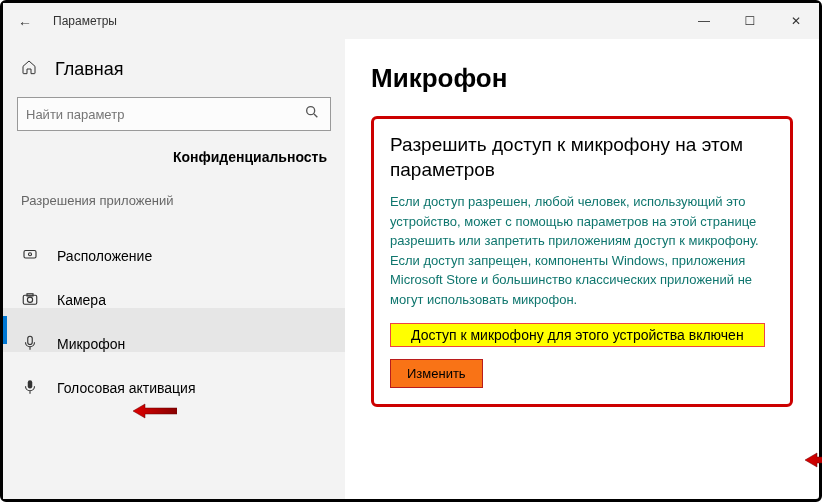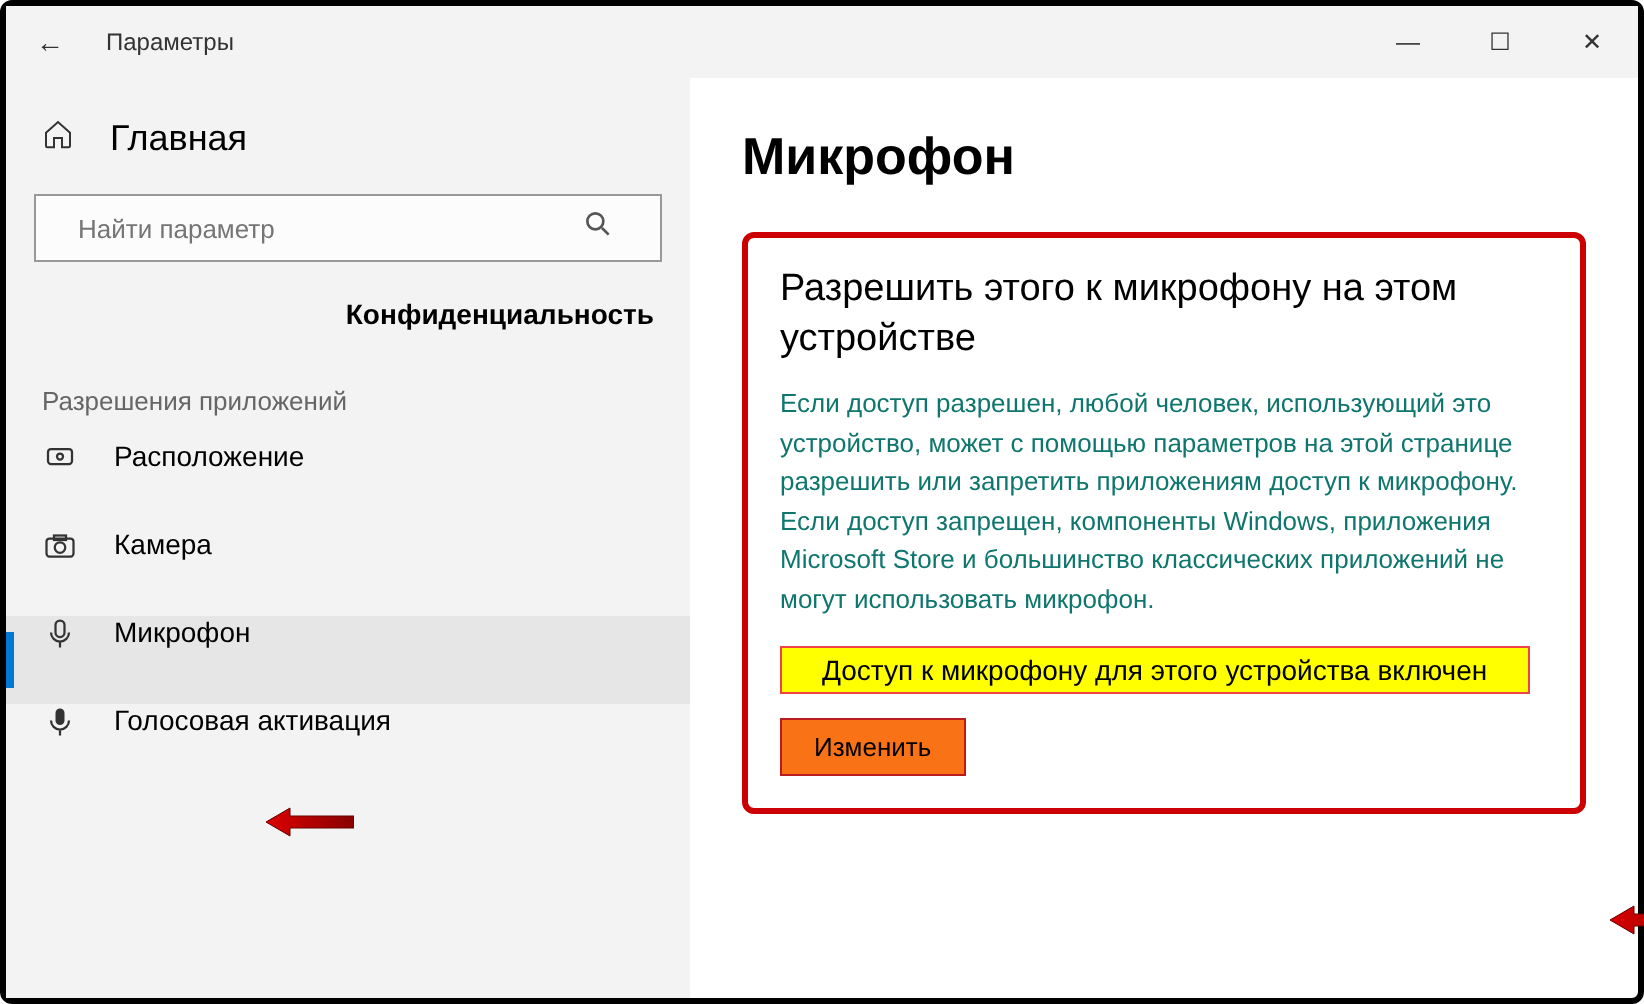--- a/index.html
+++ b/index.html
@@ -7,26 +7,26 @@
 .frame { border: 3px solid #000; border-radius: 6px; width: 822px; height: 502px; position: relative; background: #fff; }
 .titlebar { height: 36px; display: flex; align-items: center; background: #f3f3f3; }
 .titlebar .back { width: 44px; text-align: center; font-size: 14px; color: #333; cursor: pointer; }
 .titlebar .title { font-size: 12px; color: #333; padding-left: 6px; }
 .winbtns { margin-left: auto; display: flex; }
 .winbtn { width: 46px; height: 36px; display: flex; align-items: center; justify-content: center; font-size: 12px; color: #333; cursor: pointer; }
 .body { display: flex; height: calc(100% - 36px); }
 .sidebar { width: 342px; background: #f3f3f3; padding-top: 10px; position: relative; }
 .home { display: flex; align-items: center; height: 40px; padding-left: 18px; font-size: 18px; cursor: pointer; }
 .home .icon { width: 20px; margin-right: 14px; }
-.search { margin: 8px 14px 12px 14px; height: 34px; border: 1px solid #999; background: #fcfcfc; display: flex; align-items: center; padding: 0 21px; }
+.search { margin: 8px 14px 12px 14px; height: 34px; border: 1px solid #999; background: #fcfcfc; display: flex; align-items: center; padding: 0 8px; }
 .search input { border: none; outline: none; background: transparent; flex: 1; font-size: 13px; color: #666; }
 .search .sicon { width: 18px; color: #555; }
 .section-title { padding: 6px 18px 18px 18px; font-size: 14px; font-weight: 600; text-align: right; }
 .section-sub { padding: 10px 18px 12px 18px; font-size: 13px; color: #666; }
-.navitem { display: flex; align-items: flex-start; height: 44px; padding-left: 18px; font-size: 14px; cursor: pointer; position: relative; }
+.navitem { display: flex; align-items: flex-end; height: 44px; padding-left: 18px; font-size: 14px; cursor: pointer; position: relative; }
 .navitem .icon { width: 22px; margin-right: 14px; display: flex; align-items: center; }
 .navitem.active { background: #e6e6e6; }
 .navitem.active::before { content: ""; position: absolute; left: 0; top: 8px; bottom: 8px; width: 4px; background: #0078d4; }
 .content { flex: 1; padding: 24px 26px; position: relative; }
 h1 { font-size: 26px; font-weight: 600; margin-bottom: 22px; }
 .box { border: 3px solid #c00; border-radius: 6px; padding: 14px 16px 16px 16px; }
 h2 { font-size: 19px; font-weight: 400; margin-bottom: 10px; line-height: 1.3; }
 .desc { font-size: 13px; color: #0f766e; line-height: 1.5; margin-bottom: 14px; }
 .status { display: inline-block; background: #ffff00; border: 1px solid #ef4444; padding: 3px 20px; font-size: 14px; margin-bottom: 12px; }
 .changebtn { display: inline-block; background: #f97316; border: 1px solid #b91c1c; padding: 6px 16px; font-size: 13px; cursor: pointer; }
@@ -121,21 +121,21 @@
               </linearGradient>
             </defs>
             <polygon points="0,9 12,2 12,6 44,6 44,12 12,12 12,16" fill="url(#g1)" stroke="#600" stroke-width="0.5"></polygon>
           </svg>
       </div>
     </div>
 
     <div class="content">
       <h1>Микрофон</h1>
       <div class="box">
-        <h2>Разрешить этого к микрофону на этом устройстве</h2>
+        <h2>Разрешить доступ к микрофону на этом параметров</h2>
         <p class="desc">Если доступ разрешен, любой человек, использующий это устройство, может с помощью параметров на этой странице разрешить или запретить приложениям доступ к микрофону. Если доступ запрещен, компоненты Windows, приложения Microsoft Store и большинство классических приложений не могут использовать микрофон.</p>
         <div class="status">Доступ к микрофону для этого устройства включен</div><br>
         <div class="changebtn">Изменить</div>
       </div>
       <div class="arrow arrow2">
         <svg viewBox="0 0 44 18">
             <defs>
               <linearGradient id="g2" x1="0" x2="1">
                 <stop offset="0" stop-color="#d00"></stop>
                 <stop offset="1" stop-color="#800"></stop>

